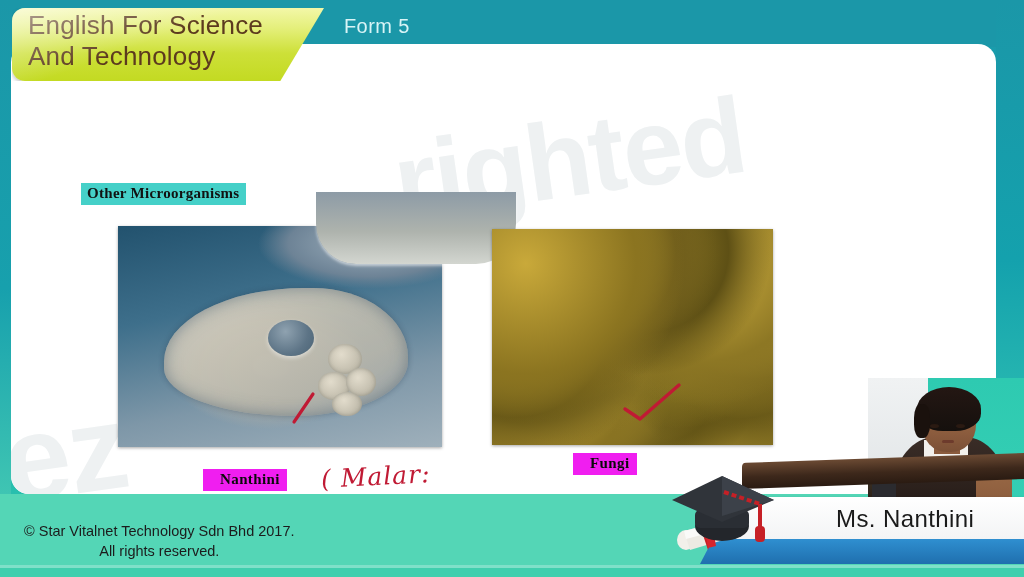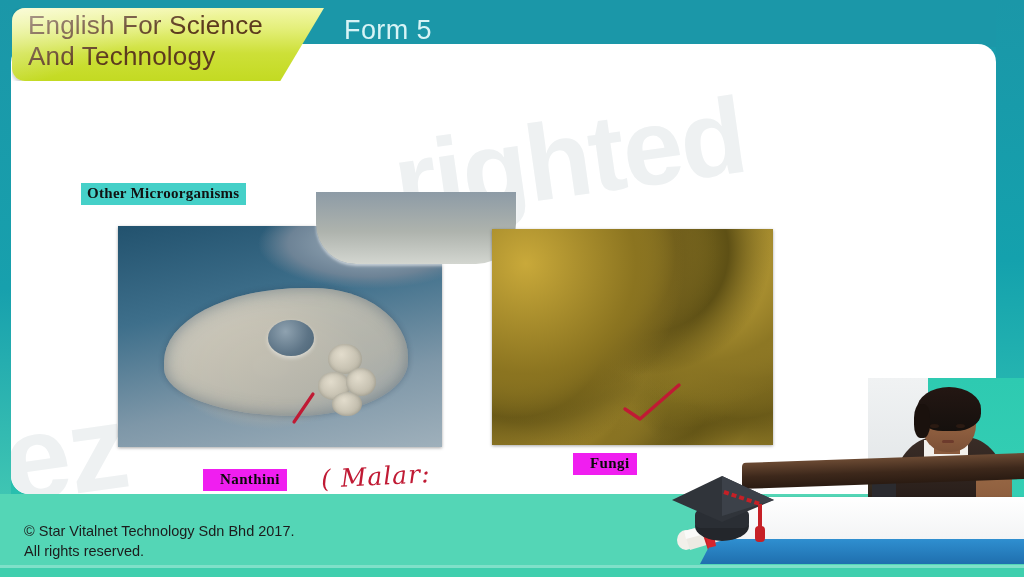--- a/index.html
+++ b/index.html
@@ -100,21 +100,21 @@
     clip-path: polygon(0 0, 100% 0, 86% 100%, 0 100%);
     background: linear-gradient(160deg, rgba(255,255,255,0.55) 0%, rgba(255,255,255,0.0) 45%);
     border-radius: 13px 0 0 13px;
     pointer-events: none;
   }
 
   .form-label {
     position: absolute;
     left: 344px;
     top: 15px;
-    font-size: 27px;
+    font-size: 20px;
     color: #d8f4f6;
     letter-spacing: 0.4px;
   }
 
   
   .section-head {
     position: absolute;
     left: 70px;
     top: 139px;
     background: #45d0c8;
@@ -240,20 +240,21 @@
 
   
   .copyright {
     position: absolute;
     left: 24px;
     bottom: 16px;
     font-size: 14.5px;
     line-height: 20px;
     color: #1c1c1c;
     white-space: pre-line;
+    text-align: center;
   }
 
   
   .cam {
     position: absolute;
     left: 868px;
     top: 378px;
     width: 156px;
     height: 133px;
     overflow: hidden;
@@ -442,20 +443,21 @@
     <div class="cam-hair-side"></div>
     <div class="cam-eye-l"></div>
     <div class="cam-eye-r"></div>
     <div class="cam-mouth"></div>
     <div class="cam-arm"></div>
   </div>
 
   <div class="wood-bar"></div>
   <div class="plate-white"></div>
   <div class="plate-blue"></div>
+  <div class="presenter-name">Ms. Nanthini</div>
 
   <div class="cap-wrap">
     <svg viewBox="0 0 120 105" width="120" height="105">
 
       <g>
         <ellipse cx="22" cy="88" rx="9" ry="10" fill="#f2f0ea"></ellipse>
         <path d="M20,79 L62,68 L66,86 L26,98 Z" fill="#eceae3"></path>
         <path d="M20,79 L62,68 L64,76 L22,87 Z" fill="#ffffff" opacity="0.75"></path>
         <path d="M36,74 L44,98 L52,72 Z" fill="#c62026"></path>
         <path d="M40,73 L48,71 L52,94 L44,96 Z" fill="#d8252c"></path>

